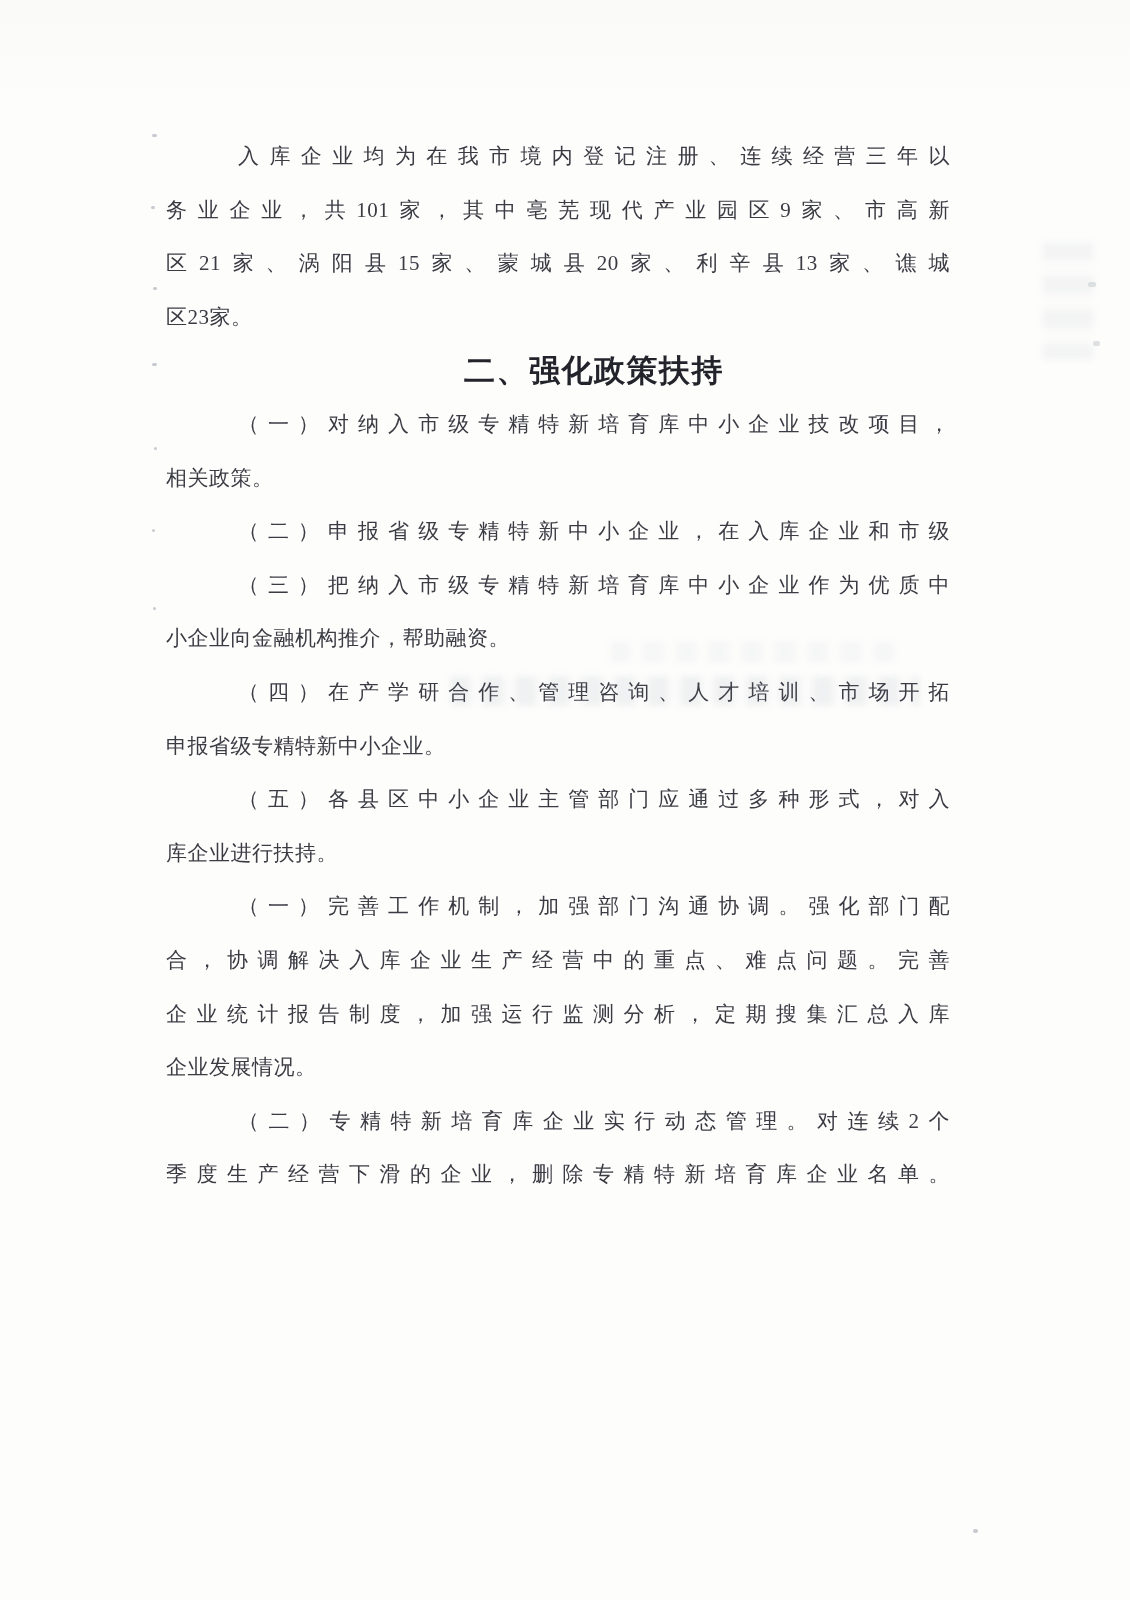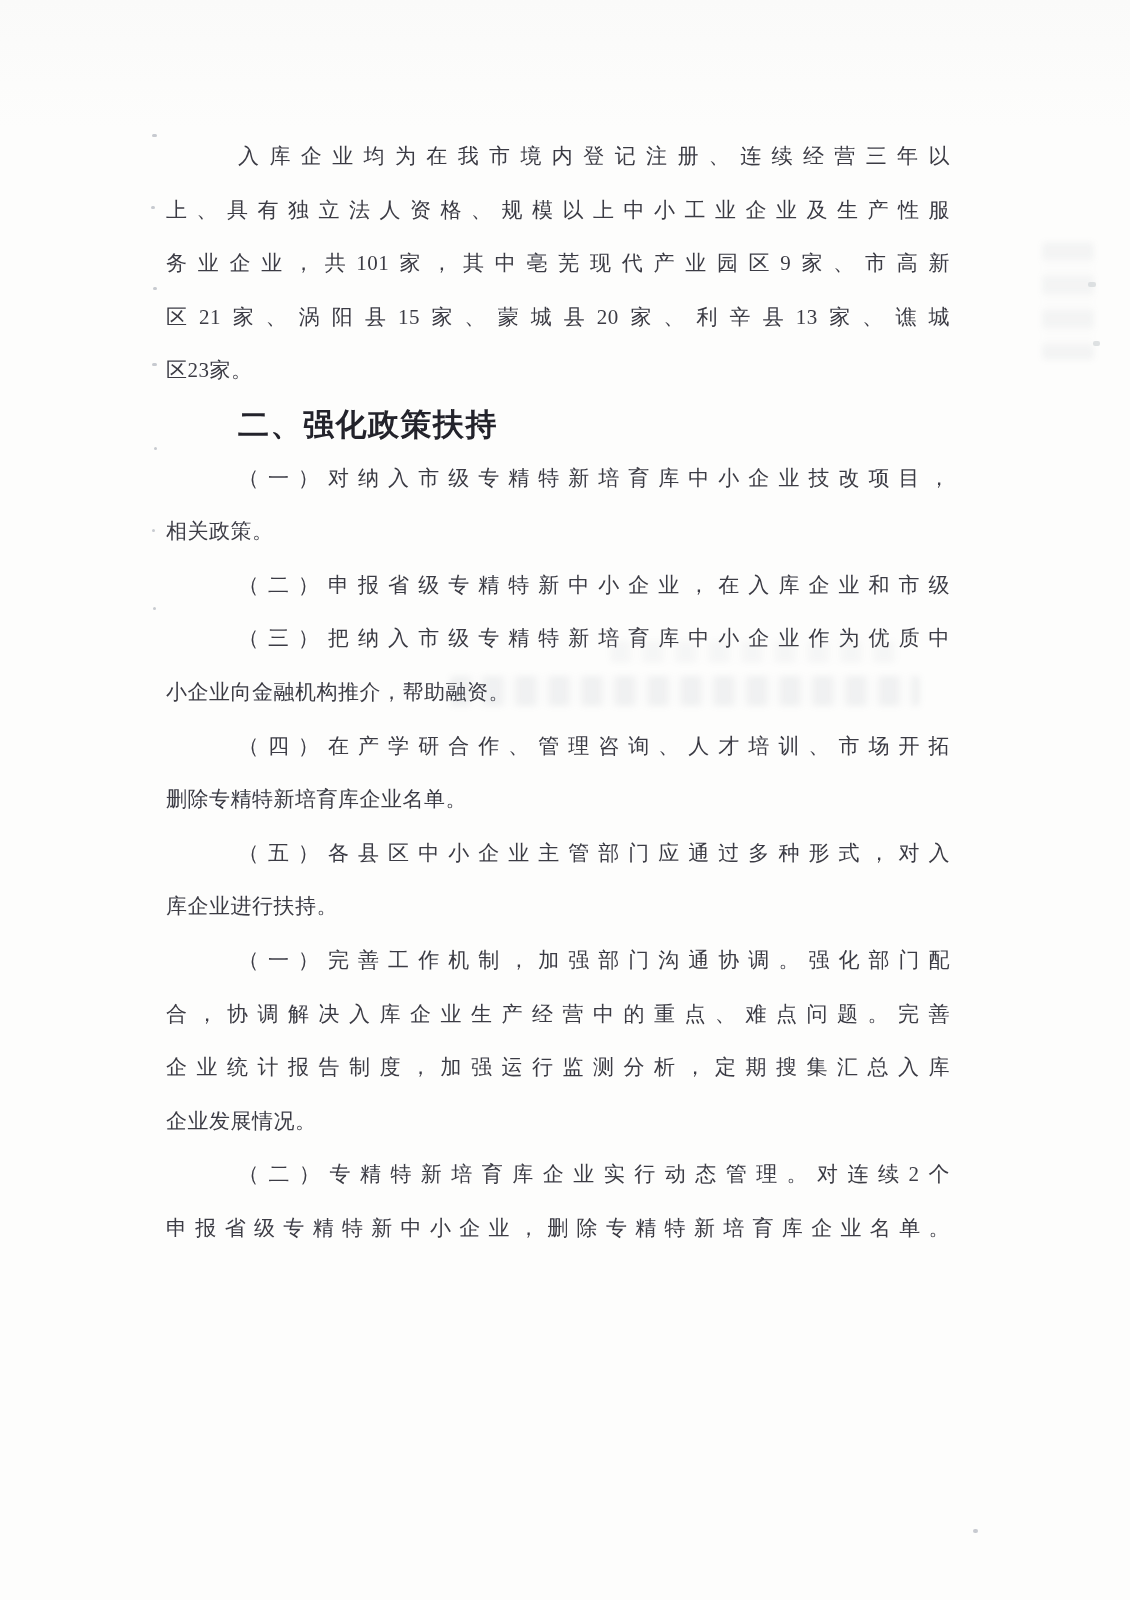--- a/index.html
+++ b/index.html
@@ -33,20 +33,21 @@
     white-space: nowrap;
   }
   .line.fill {
     white-space: normal;
     text-align: justify;
     text-align-last: justify;
     text-justify: inter-ideograph;
   }
   .line.indent {
     padding-left: 72px;
+    text-align: center;
   }
   .line.heading {
     font-family: "Liberation Sans", "DejaVu Sans", sans-serif;
     font-weight: 700;
     font-size: 31px;
     letter-spacing: 1.5px;
     color: #23232b;
   }
   
   .ghost-row {
@@ -74,40 +75,39 @@
     opacity: 0.8;
   }
 </style>
 </head>
 <body>
 
 <div class="page">
 
   <div class="text-block" id="text-block">
       <div class="line fill indent">入库企业均为在我市境内登记注册、连续经营三年以</div>
-      <div class="line fill">上、具有独立法人资格、规模以上中小工业企业及生产性服</div>
       <div class="line fill">务业企业，共101家，其中亳芜现代产业园区9家、市高新</div>
       <div class="line fill">区21家、涡阳县15家、蒙城县20家、利辛县13家、谯城</div>
       <div class="line">区23家。</div>
       <div class="line indent heading">二、强化政策扶持</div>
       <div class="line fill indent">（一）对纳入市级专精特新培育库中小企业技改项目，</div>
       <div class="line">相关政策。</div>
       <div class="line fill indent">（二）申报省级专精特新中小企业，在入库企业和市级</div>
       <div class="line fill indent">（三）把纳入市级专精特新培育库中小企业作为优质中</div>
       <div class="line">小企业向金融机构推介，帮助融资。</div>
       <div class="line fill indent">（四）在产学研合作、管理咨询、人才培训、市场开拓</div>
-      <div class="line">删除专精特新培育库企业名单。</div>
+      <div class="line">申报省级专精特新中小企业。</div>
       <div class="line fill indent">（五）各县区中小企业主管部门应通过多种形式，对入</div>
       <div class="line">库企业进行扶持。</div>
       <div class="line fill indent">（一）完善工作机制，加强部门沟通协调。强化部门配</div>
       <div class="line fill">合，协调解决入库企业生产经营中的重点、难点问题。完善</div>
       <div class="line fill">企业统计报告制度，加强运行监测分析，定期搜集汇总入库</div>
       <div class="line">企业发展情况。</div>
       <div class="line fill indent">（二）专精特新培育库企业实行动态管理。对连续2个</div>
-      <div class="line fill">申报省级专精特新中小企业，删除专精特新培育库企业名单。</div>
+      <div class="line fill">季度生产经营下滑的企业，删除专精特新培育库企业名单。</div>
     </div>
 
   <div class="ghost-row" style="left:450px; top:676px; width:470px; height:30px;"></div>
   <div class="ghost-row" style="left:610px; top:641px; width:290px; height:22px; opacity:0.28;"></div>
   <div class="ghost-v" style="left:1042px; top:242px; width:52px; height:118px;"></div>
 
   <div class="speck" style="left:152px; top:134px; width:5px; height:3px;"></div>
   <div class="speck" style="left:151px; top:206px; width:4px; height:3px;"></div>
   <div class="speck" style="left:153px; top:287px; width:4px; height:3px;"></div>
   <div class="speck" style="left:152px; top:363px; width:5px; height:3px;"></div>

